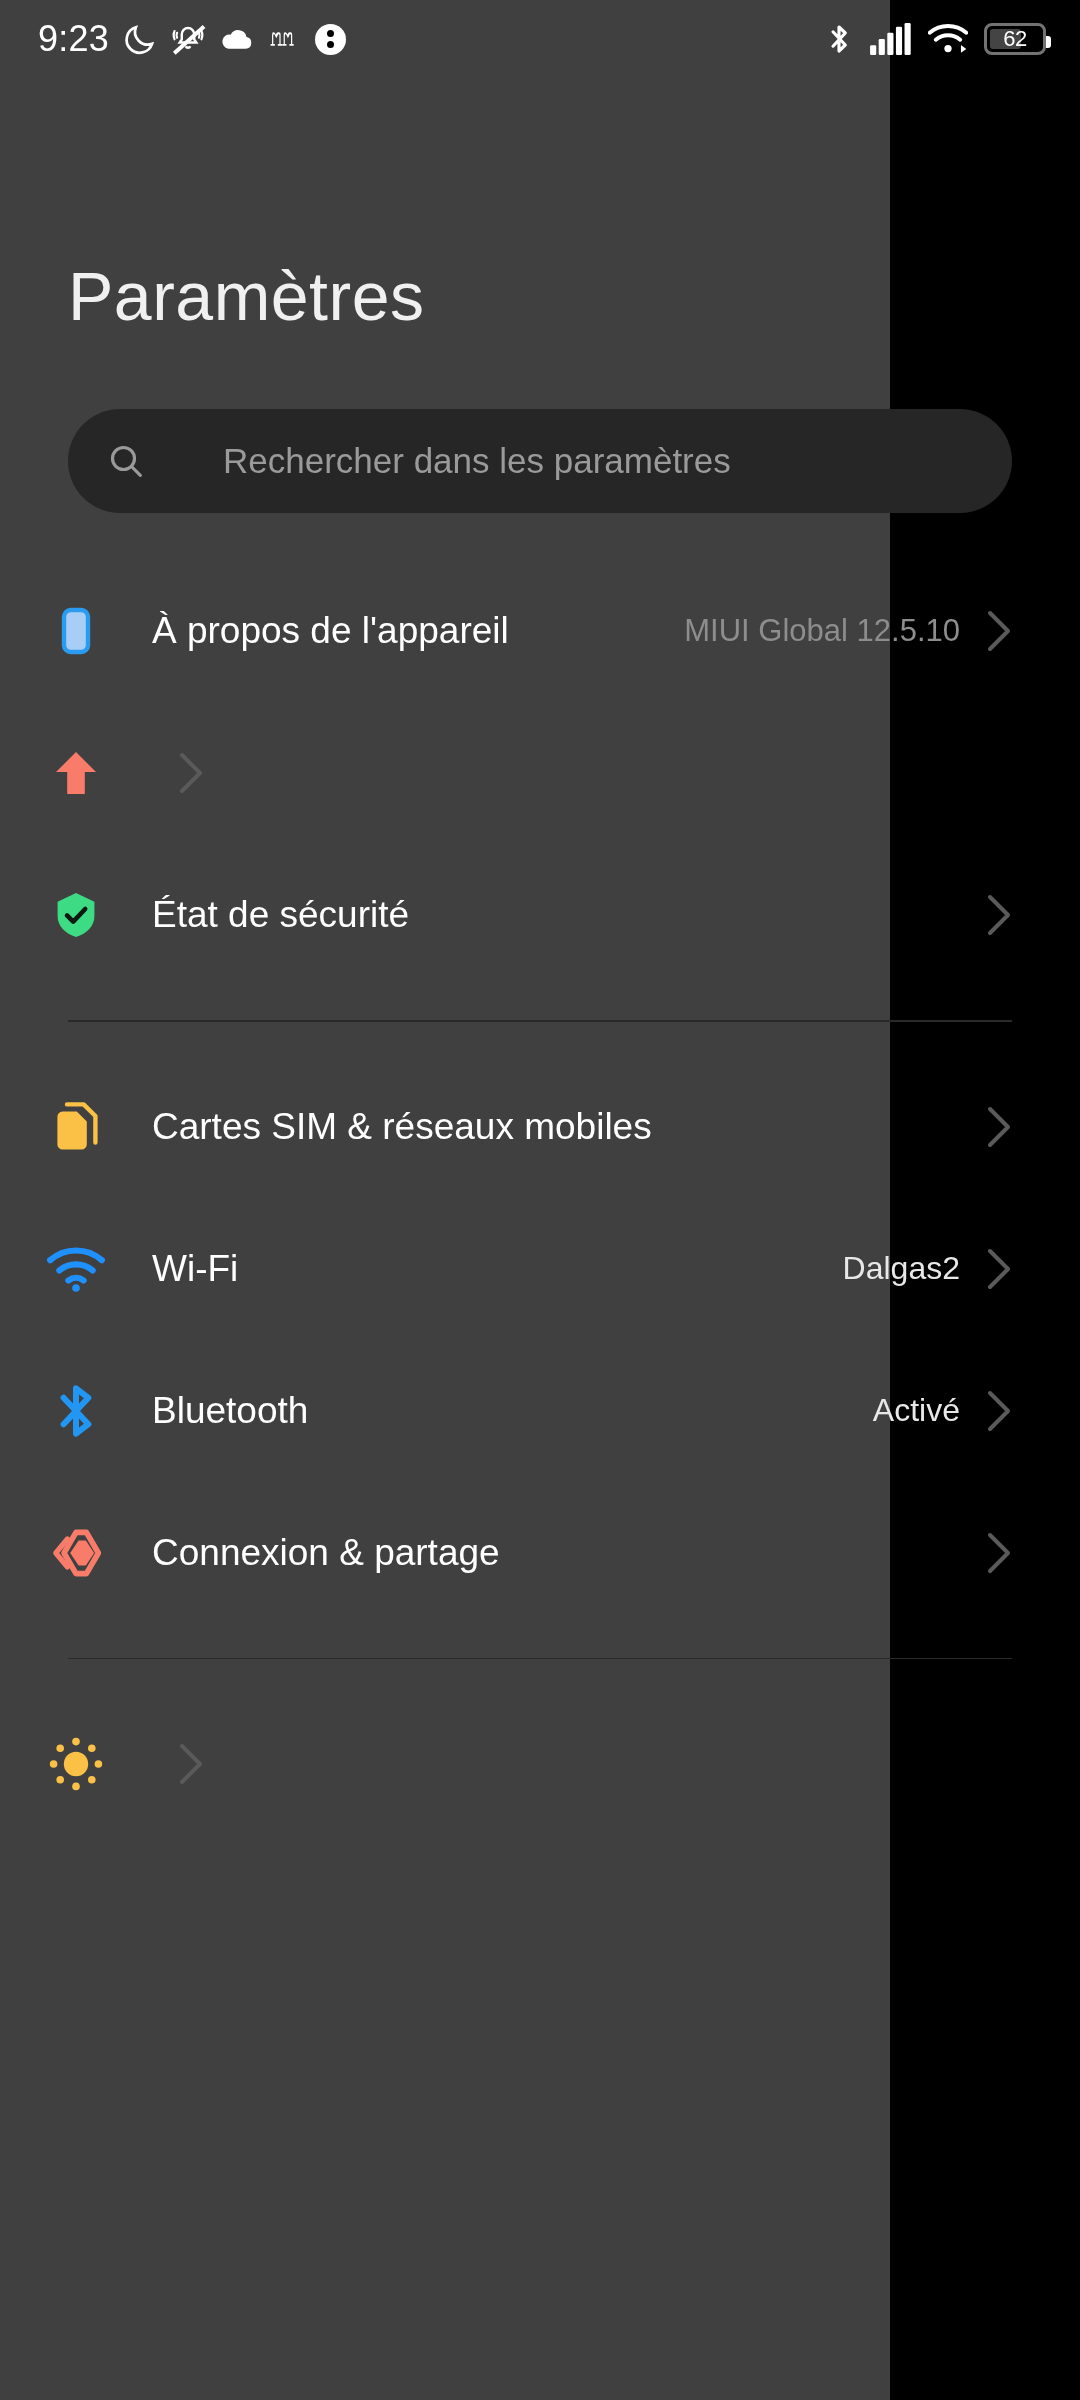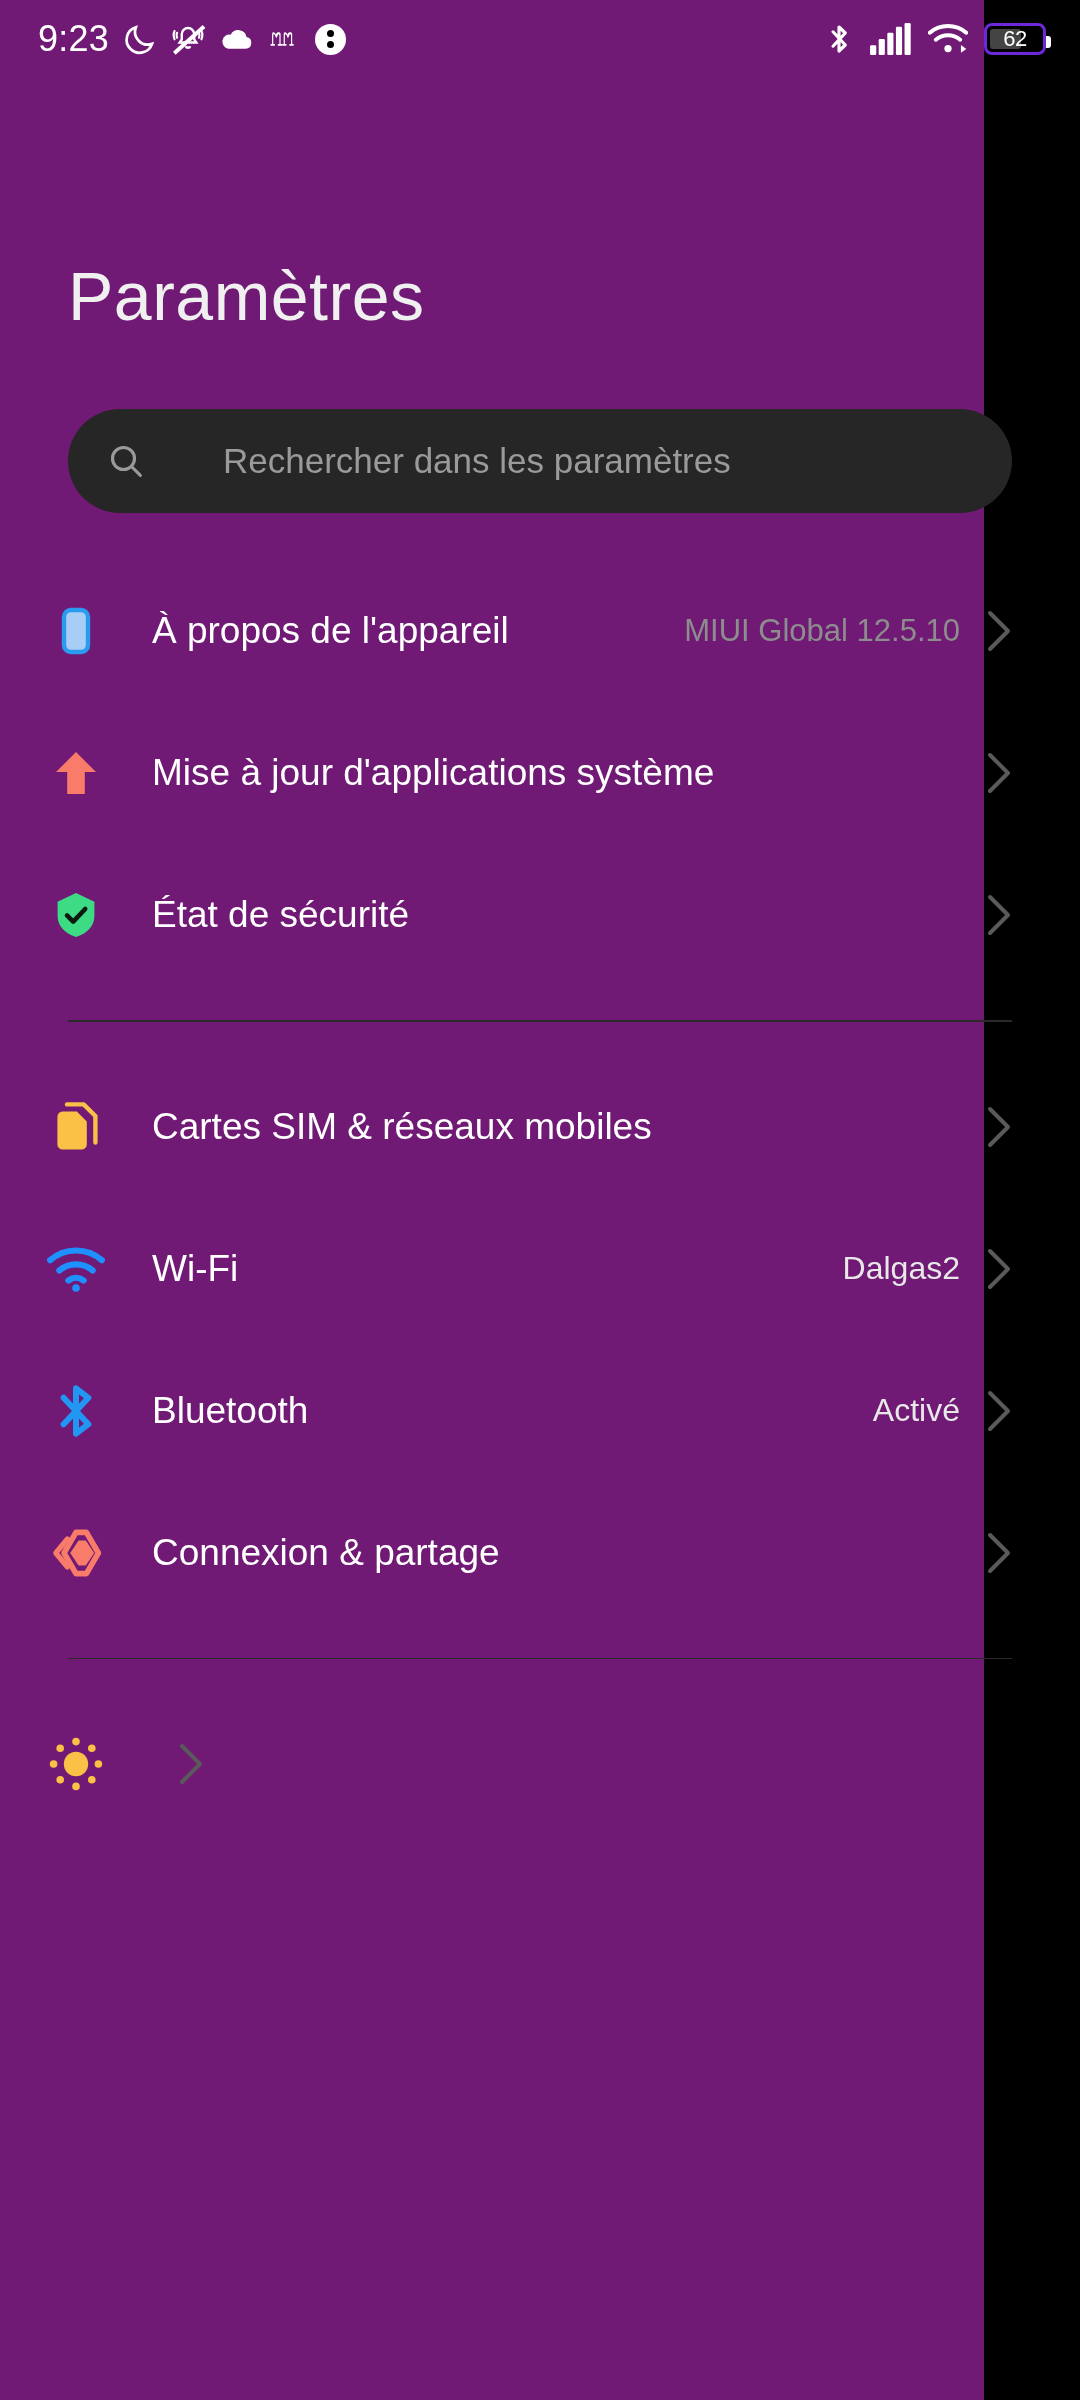--- a/index.html
+++ b/index.html
@@ -2,21 +2,21 @@
 <html><head>
 <meta charset="utf-8">
 <style>
   * { margin:0; padding:0; box-sizing:border-box; }
   html, body {
     width:1080px; height:2400px;
     background:#000;
     font-family:"Liberation Sans", sans-serif;
     overflow:hidden;
   }
-  .screen { position:relative; width:984px; height:2400px; background:#701a75; }
+  .screen { position:relative; width:890px; height:2400px; background:#404040; }
 
   
   .statusbar{
     position:absolute; top:0; left:0; width:1080px; height:78px;
     display:flex; align-items:center; justify-content:space-between;
     padding:0 34px 0 38px;
   }
   .sb-left{ display:flex; align-items:center; gap:14px; }
   .sb-right{ display:flex; align-items:center; gap:16px; }
   .sb-clock{ color:#fff; font-size:36px; letter-spacing:0.2px; font-weight:400; line-height:1; }
@@ -30,21 +30,21 @@
   }
   
   .dots-ico{
     width:31px;height:31px;border-radius:50%;background:#fff;
     display:flex;flex-direction:column;align-items:center;justify-content:center;gap:4px;
   }
   .dots-ico i{ display:block;width:7px;height:7px;border-radius:50%;background:#000; }
 
   
   .battery{
-    width:62px;height:32px;border:3px solid #6d28d9;border-radius:8px;
+    width:62px;height:32px;border:3px solid #737373;border-radius:8px;
     position:relative; display:flex; align-items:center; padding:3px;
   }
   .battery::after{
     content:""; position:absolute; right:-8px; top:10px;
     width:5px; height:12px; background:#fff; border-radius:0 3px 3px 0;
   }
   .battery .fill{
     height:100%; width:62%; background:#444; border-radius:3px;
   }
   .battery .lvl{
@@ -216,21 +216,20 @@
             </svg>
         </span>
       </div>
 
       <div class="row">
         <span class="row-ico">
           <svg width="56" height="56" viewBox="0 0 28 28">
             <path d="M14 3.5 24 13.5h-5.6v11h-8.8v-11H4z" fill="#f87c69"></path>
           </svg>
         </span>
-        <span class="row-text">Mise à jour d'applications système</span>
         <span class="row-val"></span>
         <span class="chev">
           <svg width="26" height="44" viewBox="0 0 13 22">
               <path d="M2 2 11 11 2 20" fill="none" stroke="#5a5a5a" stroke-width="2" stroke-linecap="round" stroke-linejoin="round"></path>
             </svg>
         </span>
       </div>
 
       <div class="row">
         <span class="row-ico">

